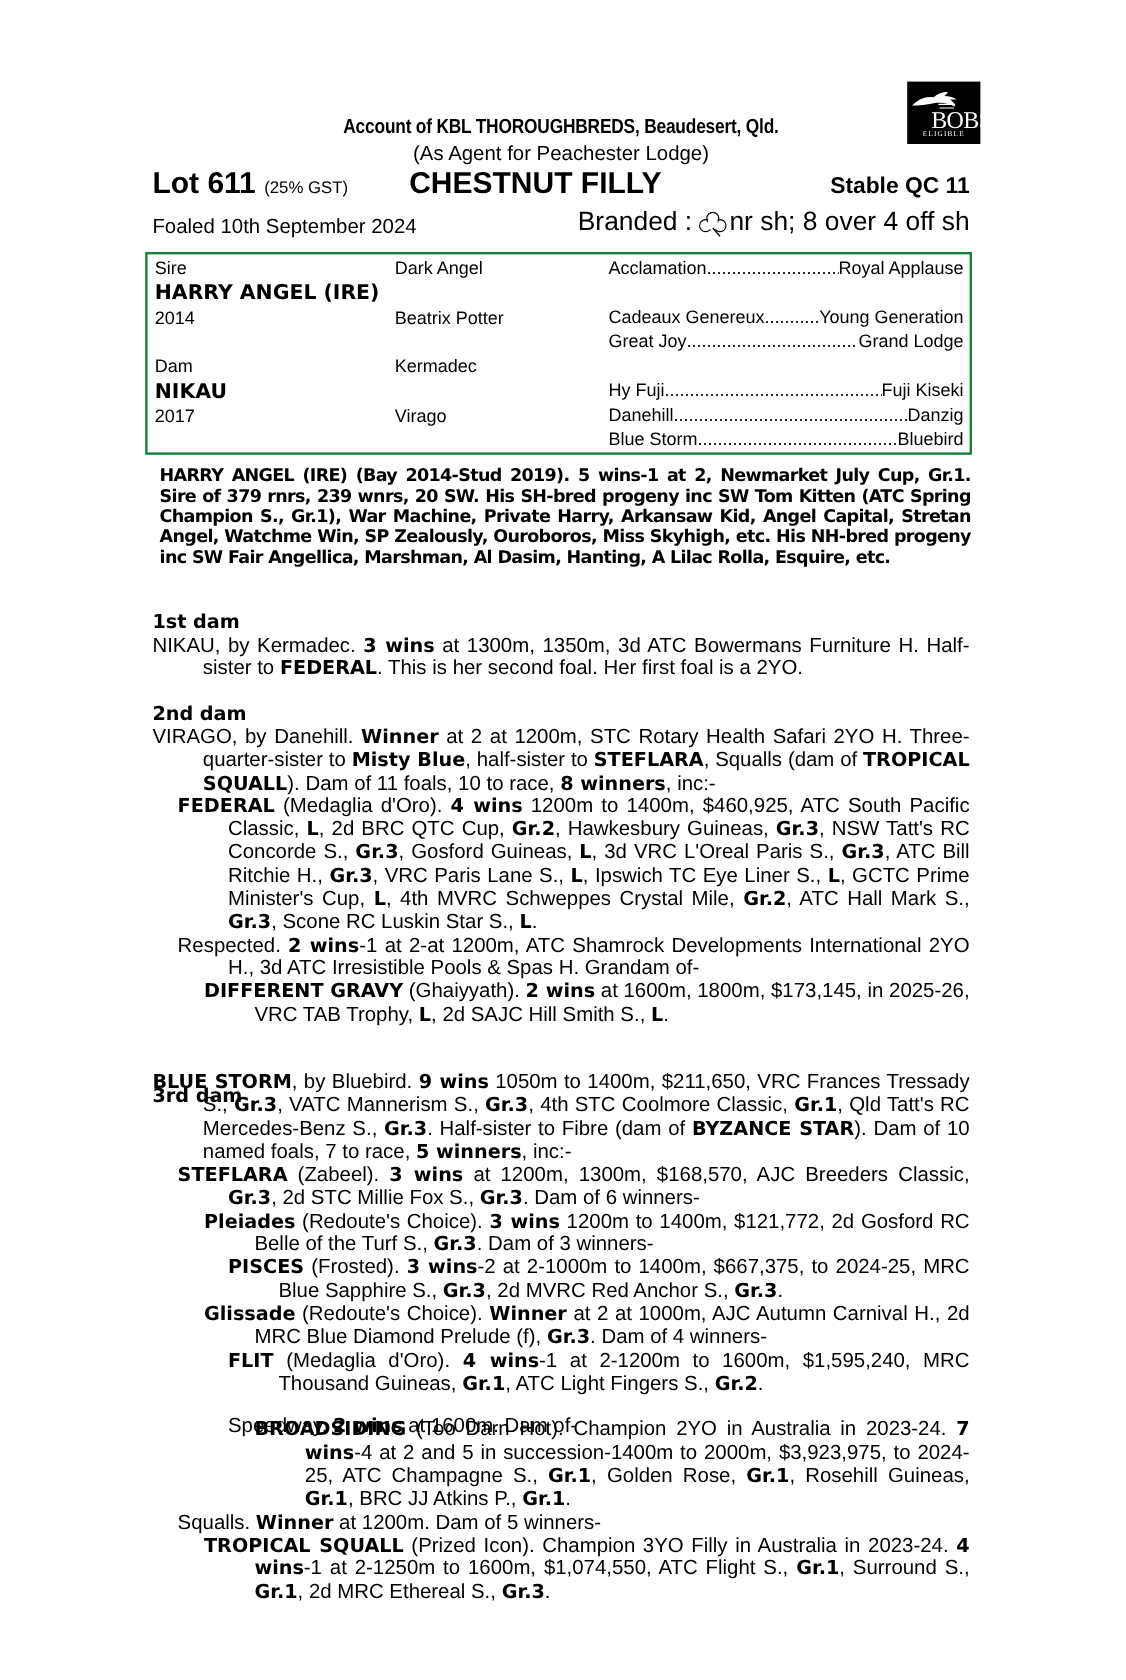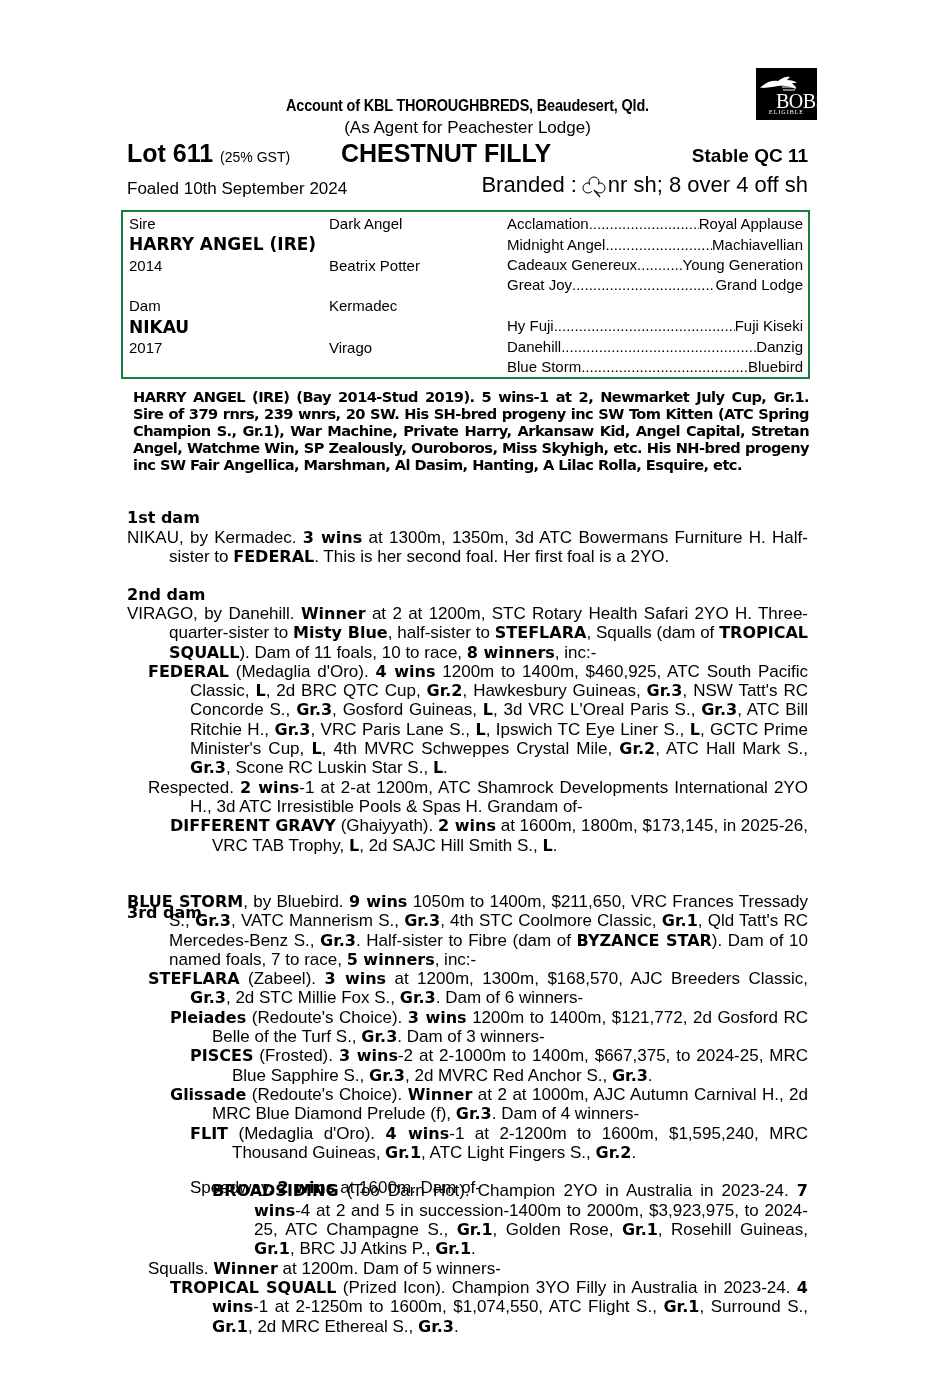--- a/index.html
+++ b/index.html
@@ -82,25 +82,20 @@
     <span class="c big" style="left:6px;top:105px;">NIKAU</span>
     <span class="c" style="left:6px;top:127px;">2017</span>
     <span class="c" style="left:206px;top:85px;">Kermadec</span>
     <span class="c" style="left:206px;top:127px;">Virago</span>
 
     <div class="anc" style="top:2px;">
         <span class="l">Acclamation</span>
         <span class="d"></span>
         <span class="r">Royal Applause</span>
       </div>
-    <div class="anc" style="top:23px;">
-        <span class="l">Midnight Angel</span>
-        <span class="d"></span>
-        <span class="r">Machiavellian</span>
-      </div>
     <div class="anc" style="top:43px;">
         <span class="l">Cadeaux Genereux</span>
         <span class="d"></span>
         <span class="r">Young Generation</span>
       </div>
     <div class="anc" style="top:63px;">
         <span class="l">Great Joy</span>
         <span class="d"></span>
         <span class="r">Grand Lodge</span>
       </div>

